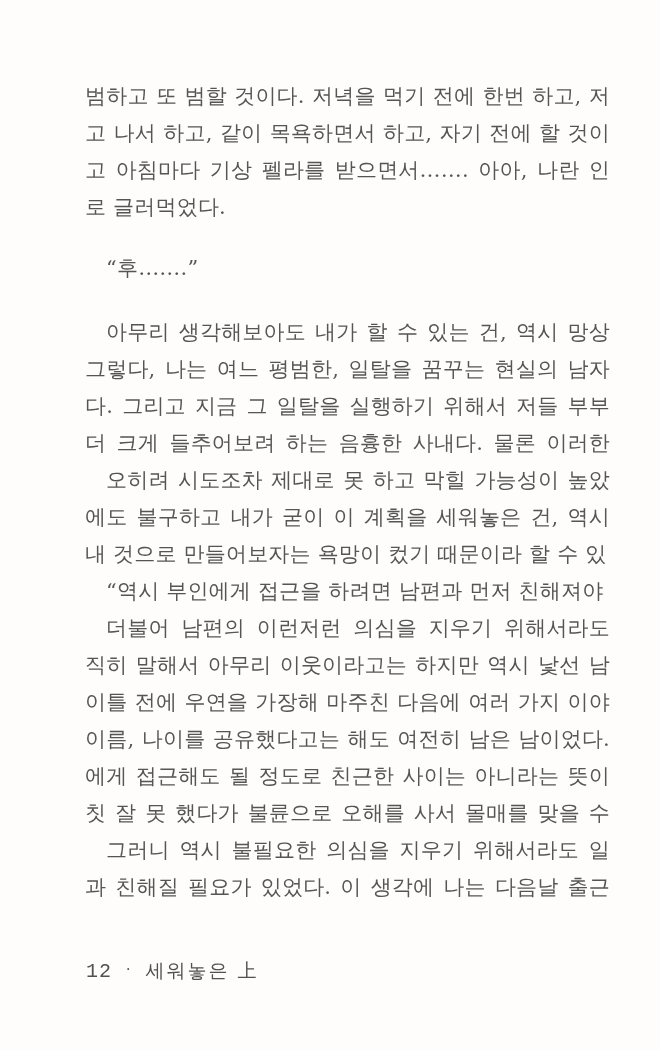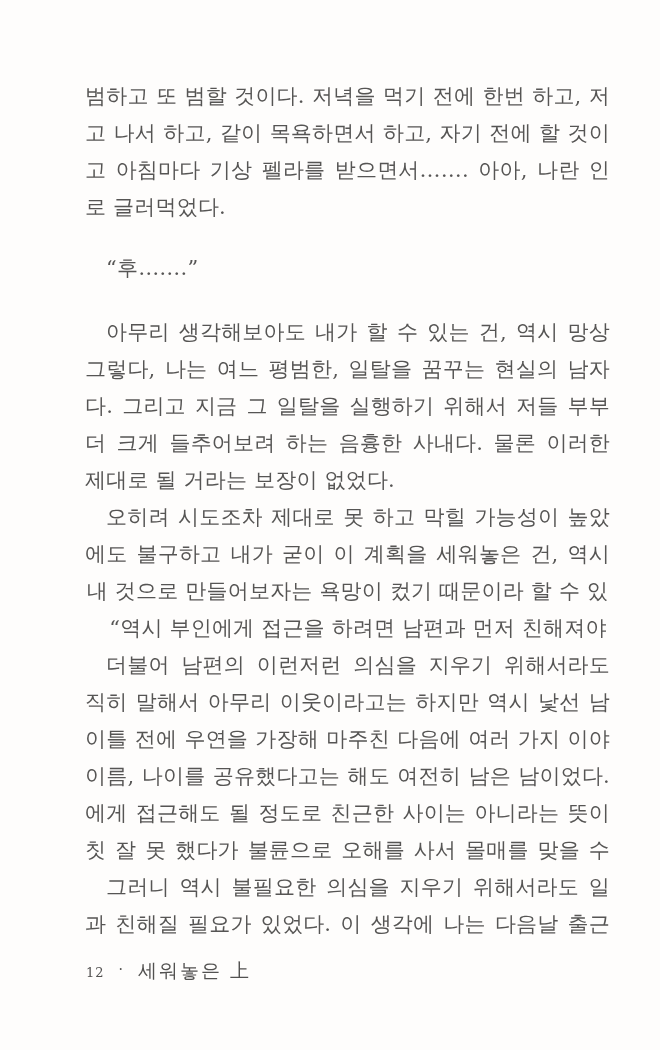--- a/index.html
+++ b/index.html
@@ -34,21 +34,21 @@
     color: #565554;
     letter-spacing: 0.2px;
     text-align: justify;
     text-align-last: justify;
     white-space: normal;
     overflow: hidden;
   }
 
   
   .line.no-just {
-    text-align: center;
+    text-align: left;
     text-align-last: left;
   }
 
   
   .line.indent {
     text-indent: 21px;
   }
 
   
   .line.gap-a { margin-top: 24px; }
@@ -57,21 +57,21 @@
   .footer {
     position: absolute;
     left: 86px;
     top: 958px;
     display: flex;
     align-items: baseline;
     font-size: 19px;
     color: #525150;
     letter-spacing: 1px;
   }
-  .footer .page-num { font-size: 13px; }
+  .footer .page-num { font-size: 20px; font-family: Liberation Mono, monospace; }
   .footer .sep {
     margin: 0 14px;
     font-size: 14px;
     position: relative;
     top: -3px;
   }
   .footer .title { letter-spacing: 2px; }
 </style>
 </head>
 <body>
@@ -81,21 +81,20 @@
   <div class="text-block">
     <div class="line">범하고 또 범할 것이다. 저녁을 먹기 전에 한번 하고, 저녁을 먹</div>
     <div class="line">고 나서 하고, 같이 목욕하면서 하고, 자기 전에 할 것이다. 그리</div>
     <div class="line">고 아침마다 기상 펠라를 받으면서……. 아아, 나란 인간은 정말</div>
     <div class="line no-just">로 글러먹었다.</div>
     <div class="line no-just indent gap-a">“후…….”</div>
     <div class="line indent gap-b">아무리 생각해보아도 내가 할 수 있는 건, 역시 망상뿐이었다.</div>
     <div class="line">그렇다, 나는 여느 평범한, 일탈을 꿈꾸는 현실의 남자일 뿐이었</div>
     <div class="line">다. 그리고 지금 그 일탈을 실행하기 위해서 저들 부부의 불화를</div>
     <div class="line">더 크게 들추어보려 하는 음흉한 사내다. 물론 이러한 내 계획이</div>
-    <div class="line no-just">제대로 될 거라는 보장이 없었다.</div>
     <div class="line indent">오히려 시도조차 제대로 못 하고 막힐 가능성이 높았다. 그럼</div>
     <div class="line">에도 불구하고 내가 굳이 이 계획을 세워놓은 건, 역시 부인을</div>
     <div class="line no-just">내 것으로 만들어보자는 욕망이 컸기 때문이라 할 수 있었다.</div>
     <div class="line no-just indent">“역시 부인에게 접근을 하려면 남편과 먼저 친해져야겠지?”</div>
     <div class="line indent">더불어 남편의 이런저런 의심을 지우기 위해서라도 말이다. 솔</div>
     <div class="line">직히 말해서 아무리 이웃이라고는 하지만 역시 낯선 남성이다.</div>
     <div class="line">이틀 전에 우연을 가장해 마주친 다음에 여러 가지 이야기와</div>
     <div class="line">이름, 나이를 공유했다고는 해도 여전히 남은 남이었다. 부인</div>
     <div class="line">에게 접근해도 될 정도로 친근한 사이는 아니라는 뜻이다. 자</div>
     <div class="line">칫 잘 못 했다가 불륜으로 오해를 사서 몰매를 맞을 수도 있</div>

